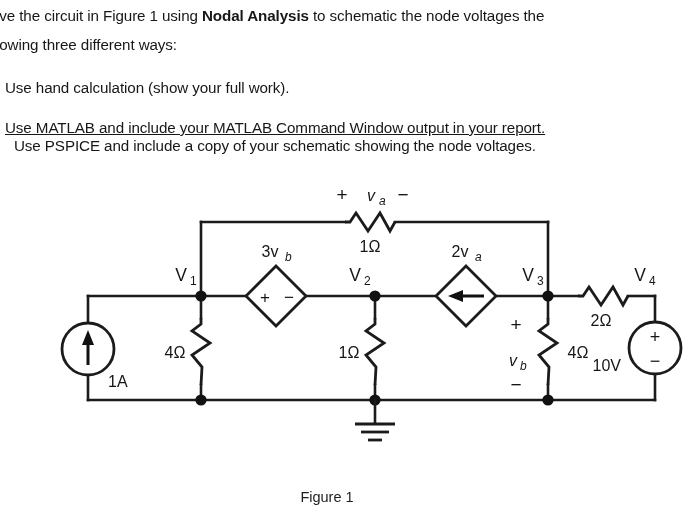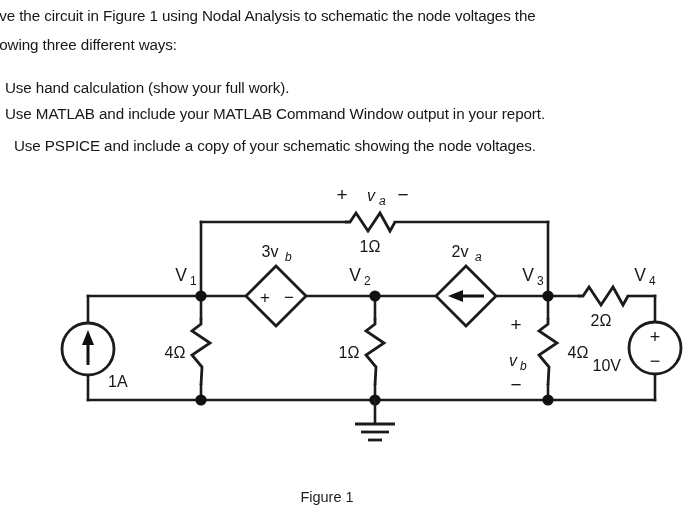--- a/index.html
+++ b/index.html
@@ -24,26 +24,26 @@
     width: 700px;
   }
   .prob-line {
     position: absolute;
     white-space: nowrap;
     font-size: 15.2px;
     line-height: 1;
     color: #171717;
     letter-spacing: -0.1px;
   }
-  .prob-line b { font-weight: 400; }
+  .prob-line b { font-weight: 700; }
 
   #line-1 { left: -4px;  top: 8px;  }
   #line-2 { left: -4px;  top: 37px; }
   #line-3 { left: 5px;   top: 80px; }
-  #line-4 { left: 5px;   top: 106px;}
+  #line-4 { left: 5px;   top: 120px; text-decoration: underline;}
   #line-5 { left: 14px;   top: 138px;}
 
   
   #circuit-figure {
     position: absolute;
     left: 0;
     top: 175px;
     width: 700px;
     height: 290px;
   }

